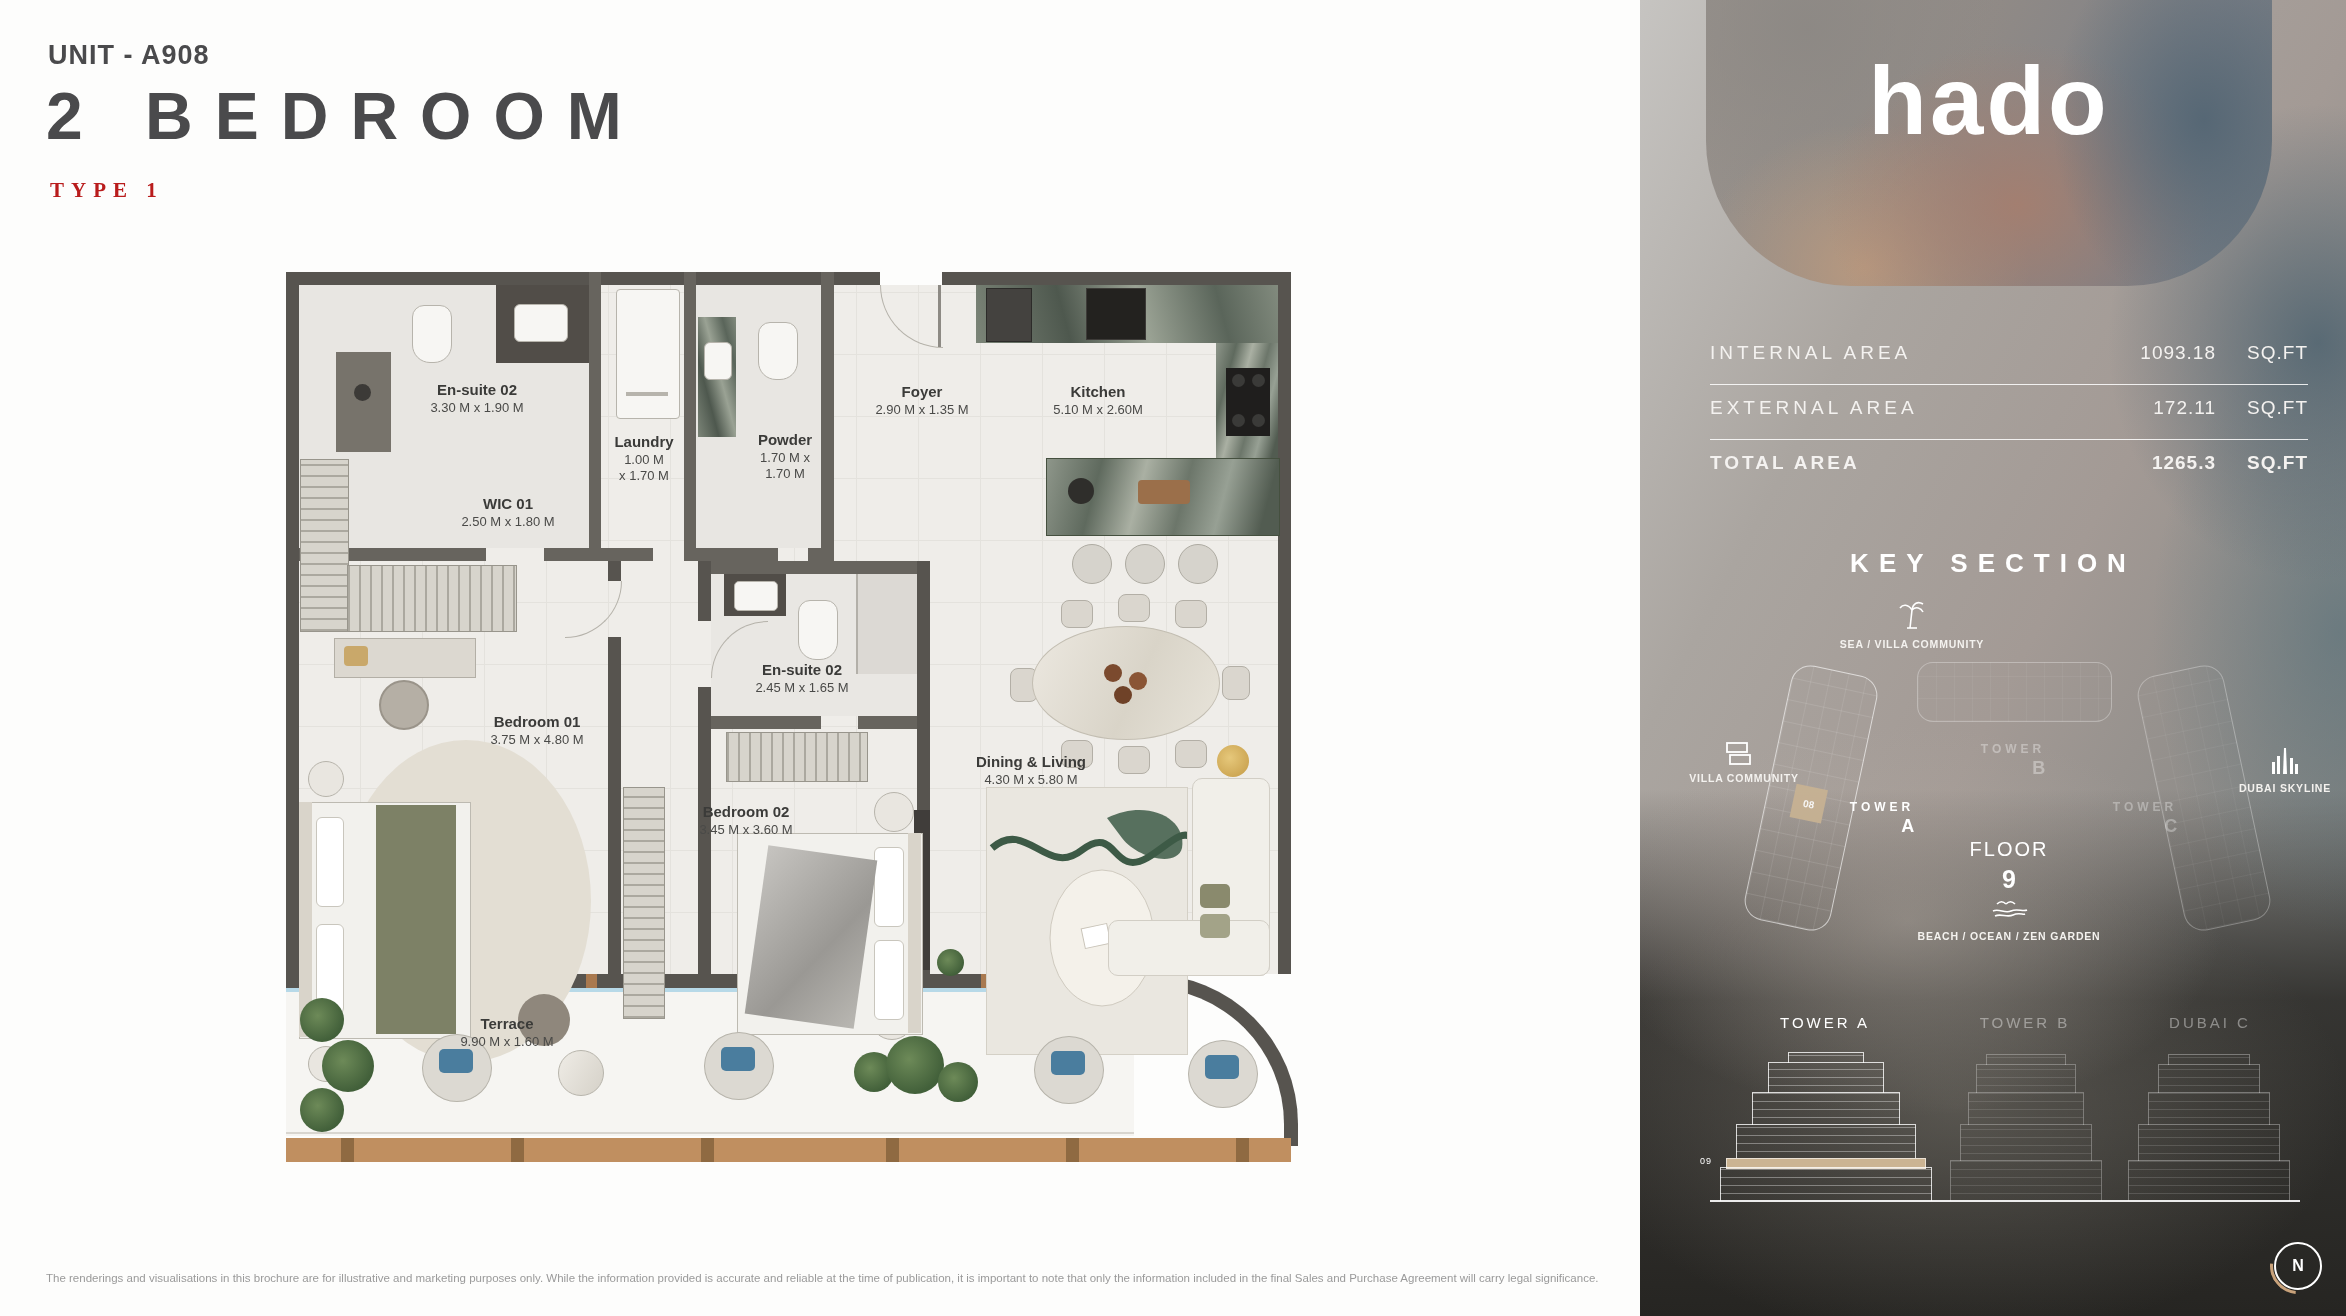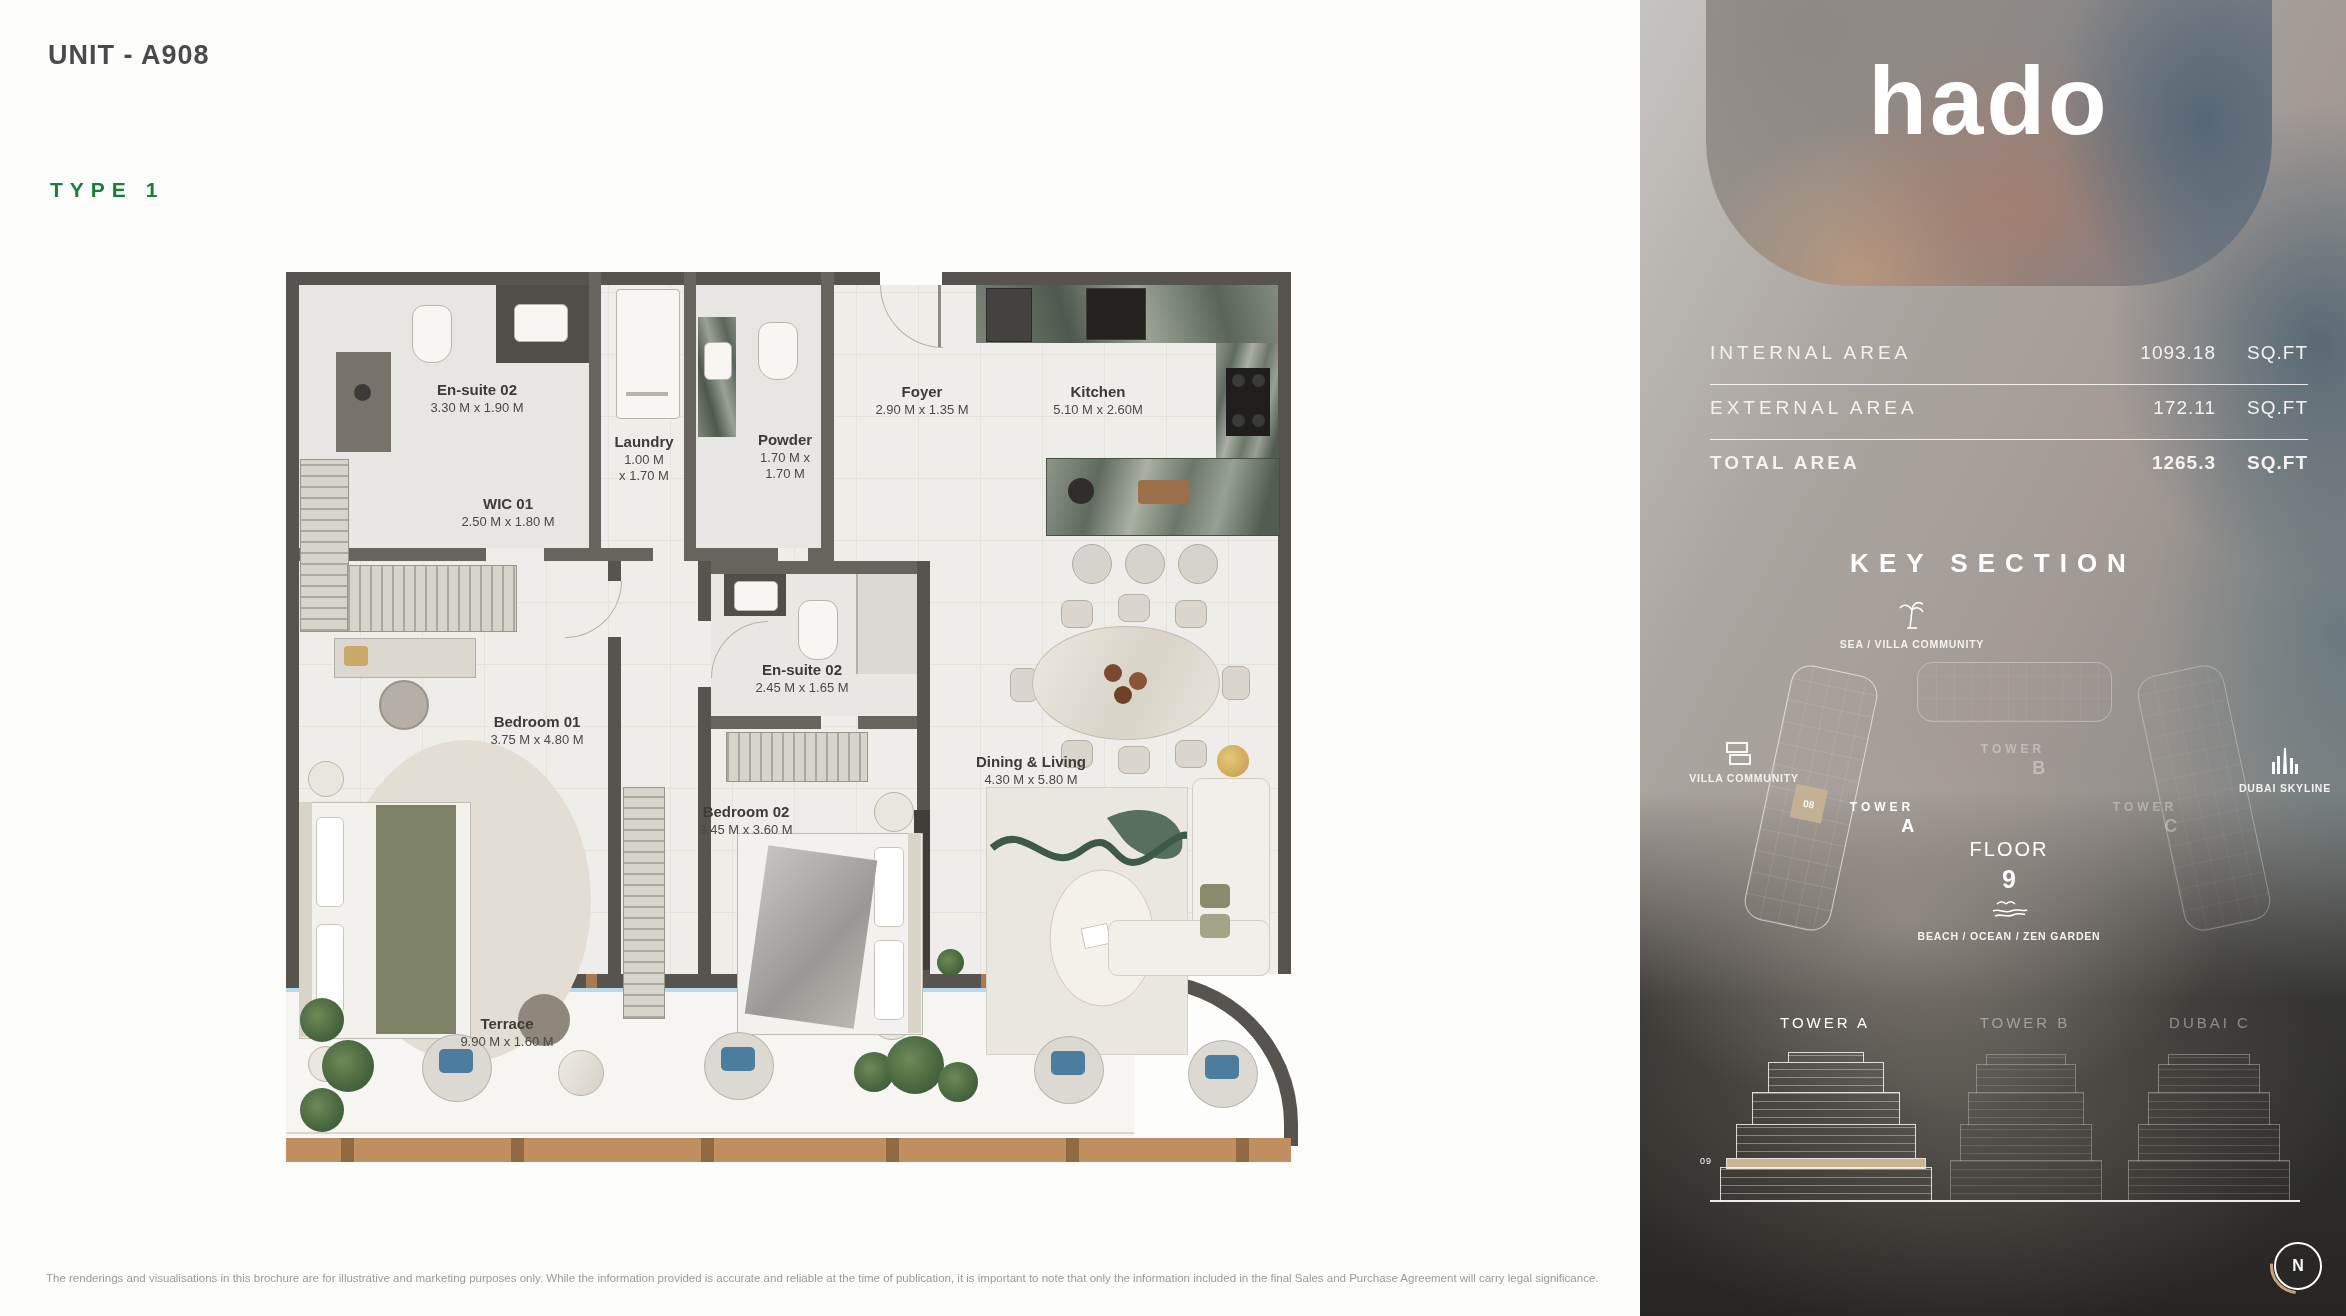--- a/index.html
+++ b/index.html
@@ -3,21 +3,21 @@
 <meta charset="utf-8">
 <style>
   html,body{margin:0;padding:0;background:#e8e8e8;}
   .page{position:relative;width:2346px;height:1316px;background:#fdfdfc;overflow:hidden;
         font-family:"Liberation Sans",sans-serif;color:#3a3a38;}
   .abs{position:absolute;}
 
   
   .hdr-unit{position:absolute;left:48px;top:40px;font-size:27px;font-weight:700;color:#4a4a4c;letter-spacing:1px;}
   .hdr-title{position:absolute;left:46px;top:78px;font-size:66px;font-weight:700;color:#4a4a4c;letter-spacing:22px;}
-  .hdr-type{position:absolute;left:50px;top:178px;font-size:21px;font-weight:600;color:#15803d;letter-spacing:7px;}
+  .hdr-type{position:absolute;left:50px;top:178px;font-size:21px;font-weight:600;color:#b91c1c;letter-spacing:7px;font-family:Liberation Serif, serif;}
 
   
   .plan{position:absolute;left:286px;top:272px;width:1005px;height:890px;}
   .floor{background:#efede9;
      background-image:repeating-linear-gradient(0deg,transparent 0 61px,#e4e2dd 61px 62px),
                       repeating-linear-gradient(90deg,transparent 0 61px,#e4e2dd 61px 62px);}
   .w{background:#57544f;}
   .wm{background:#67645e;}
   .hatch{background:repeating-linear-gradient(90deg,#aba89f 0 2px,#d7d4cc 2px 11px);border:1px solid #98958c;}
   .hatchv{background:repeating-linear-gradient(0deg,#aba89f 0 2px,#d7d4cc 2px 11px);border:1px solid #98958c;}
@@ -92,20 +92,21 @@
   .compass .tan{position:absolute;inset:0;border:3px solid transparent;border-left-color:#c9a27a;border-radius:50%;transform:rotate(-40deg);}
   .compass .n{position:absolute;inset:0;display:flex;align-items:center;justify-content:center;font-size:16px;font-weight:700;color:#fff;}
   .ico{position:absolute;transform:translateX(-50%);}
 </style>
 </head>
 <body>
 
 <div class="page">
 
   <div class="hdr-unit">UNIT - A908</div>
+  <div class="hdr-title">2 BEDROOM</div>
   <div class="hdr-type">TYPE 1</div>
 
   <div class="plan">
 
     <div class="abs floor" style="left:13px;top:13px;width:979px;height:689px;"></div>
     <div class="abs" style="left:13px;top:13px;width:290px;height:263px;background:#e8e6e2;"></div>
     <div class="abs" style="left:410px;top:13px;width:125px;height:263px;background:#e8e6e2;"></div>
     <div class="abs" style="left:425px;top:302px;width:206px;height:142px;background:#e9e7e3;"></div>
 
     <div class="abs w" style="left:0;top:702px;width:848px;height:14px;"></div>

